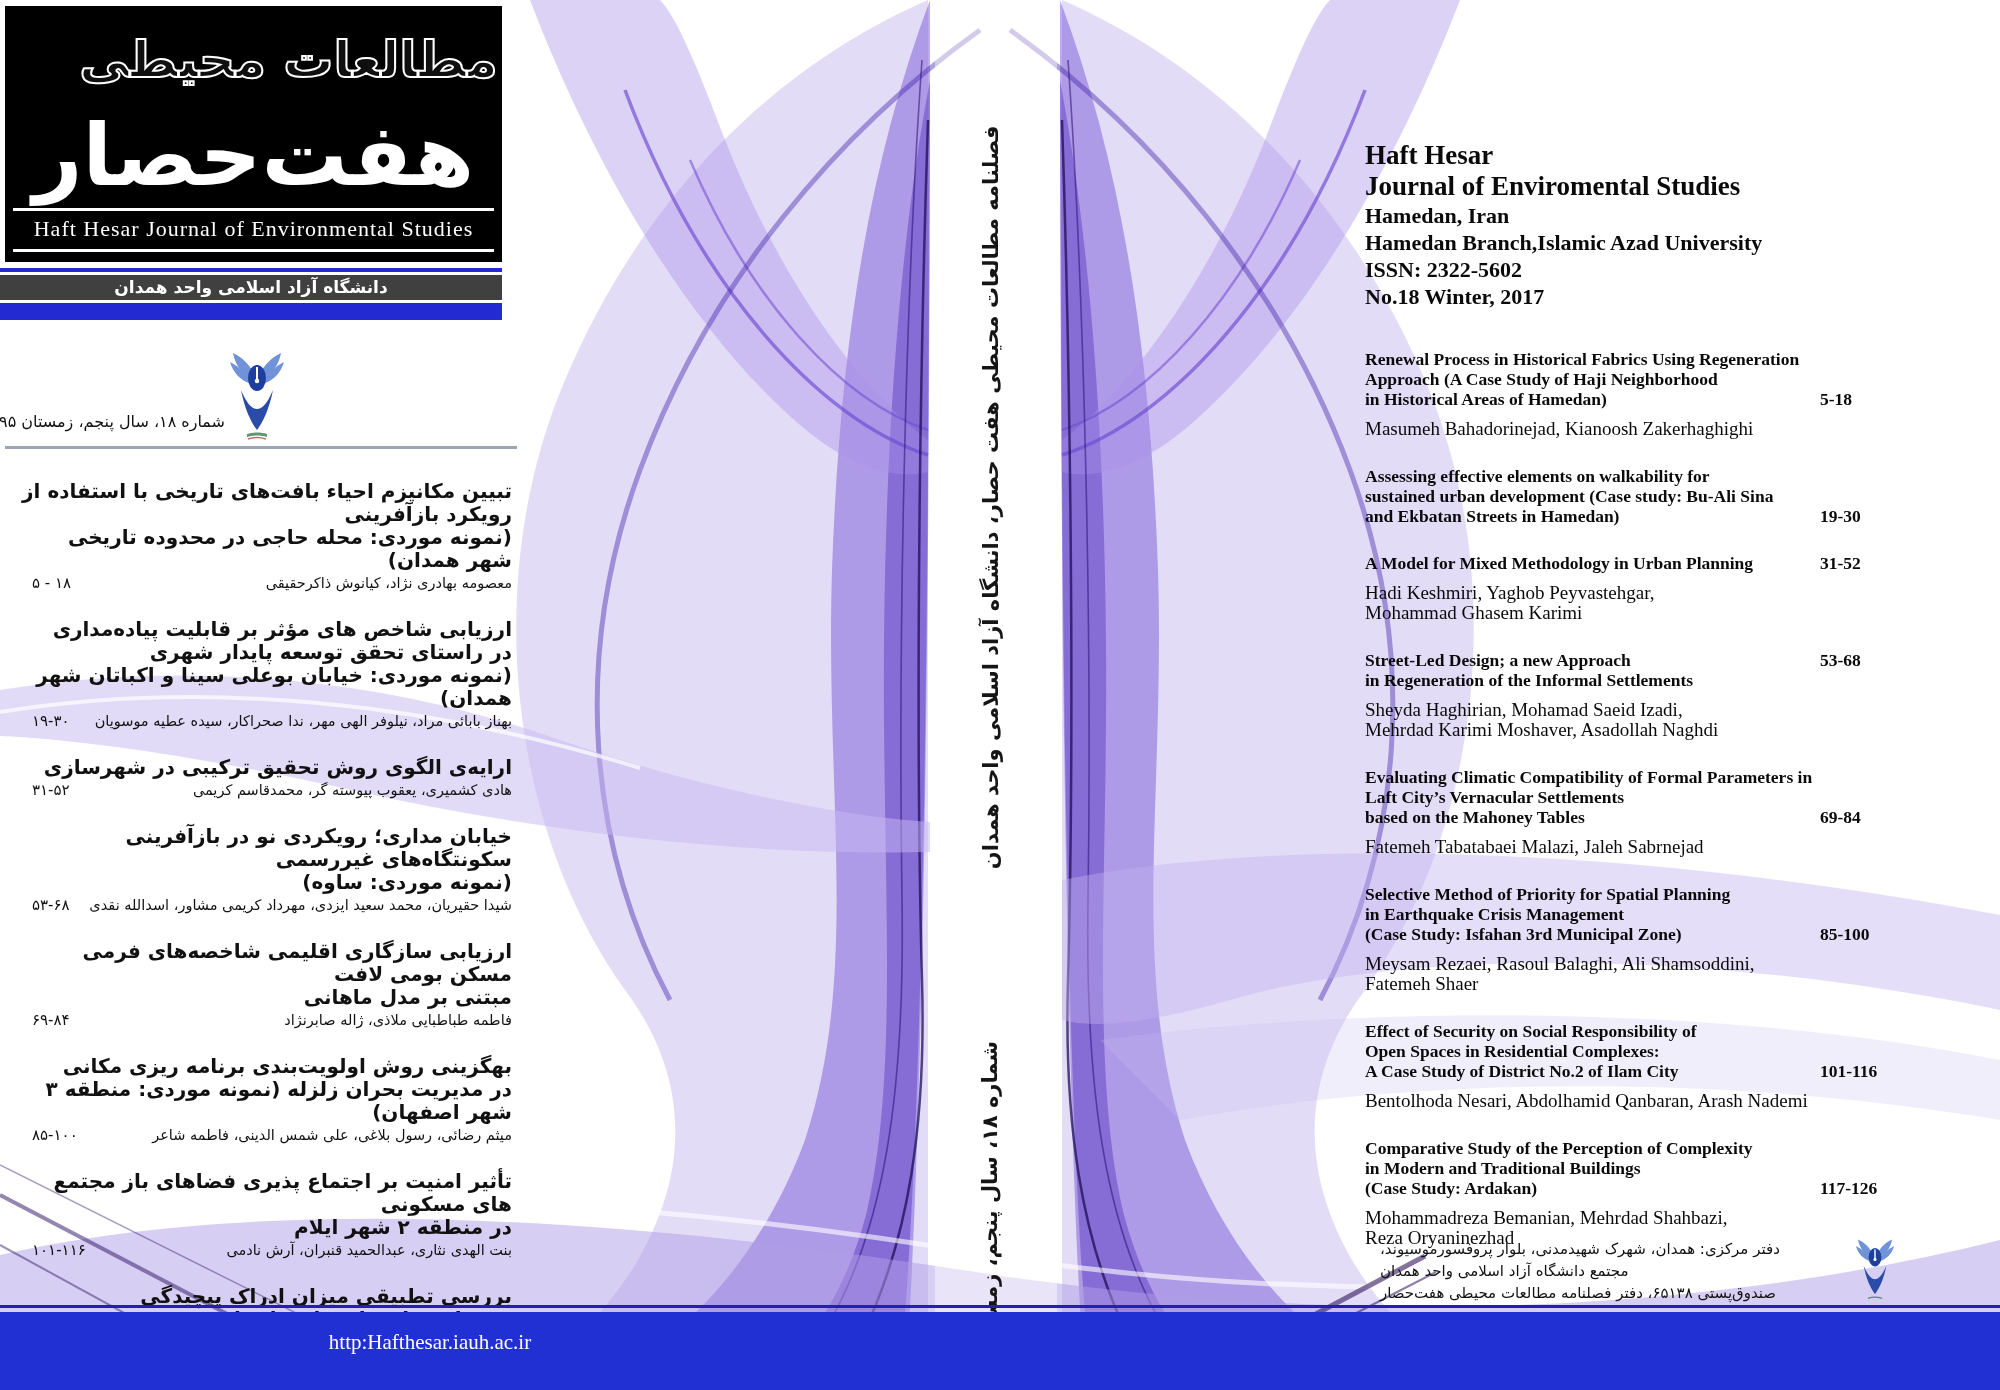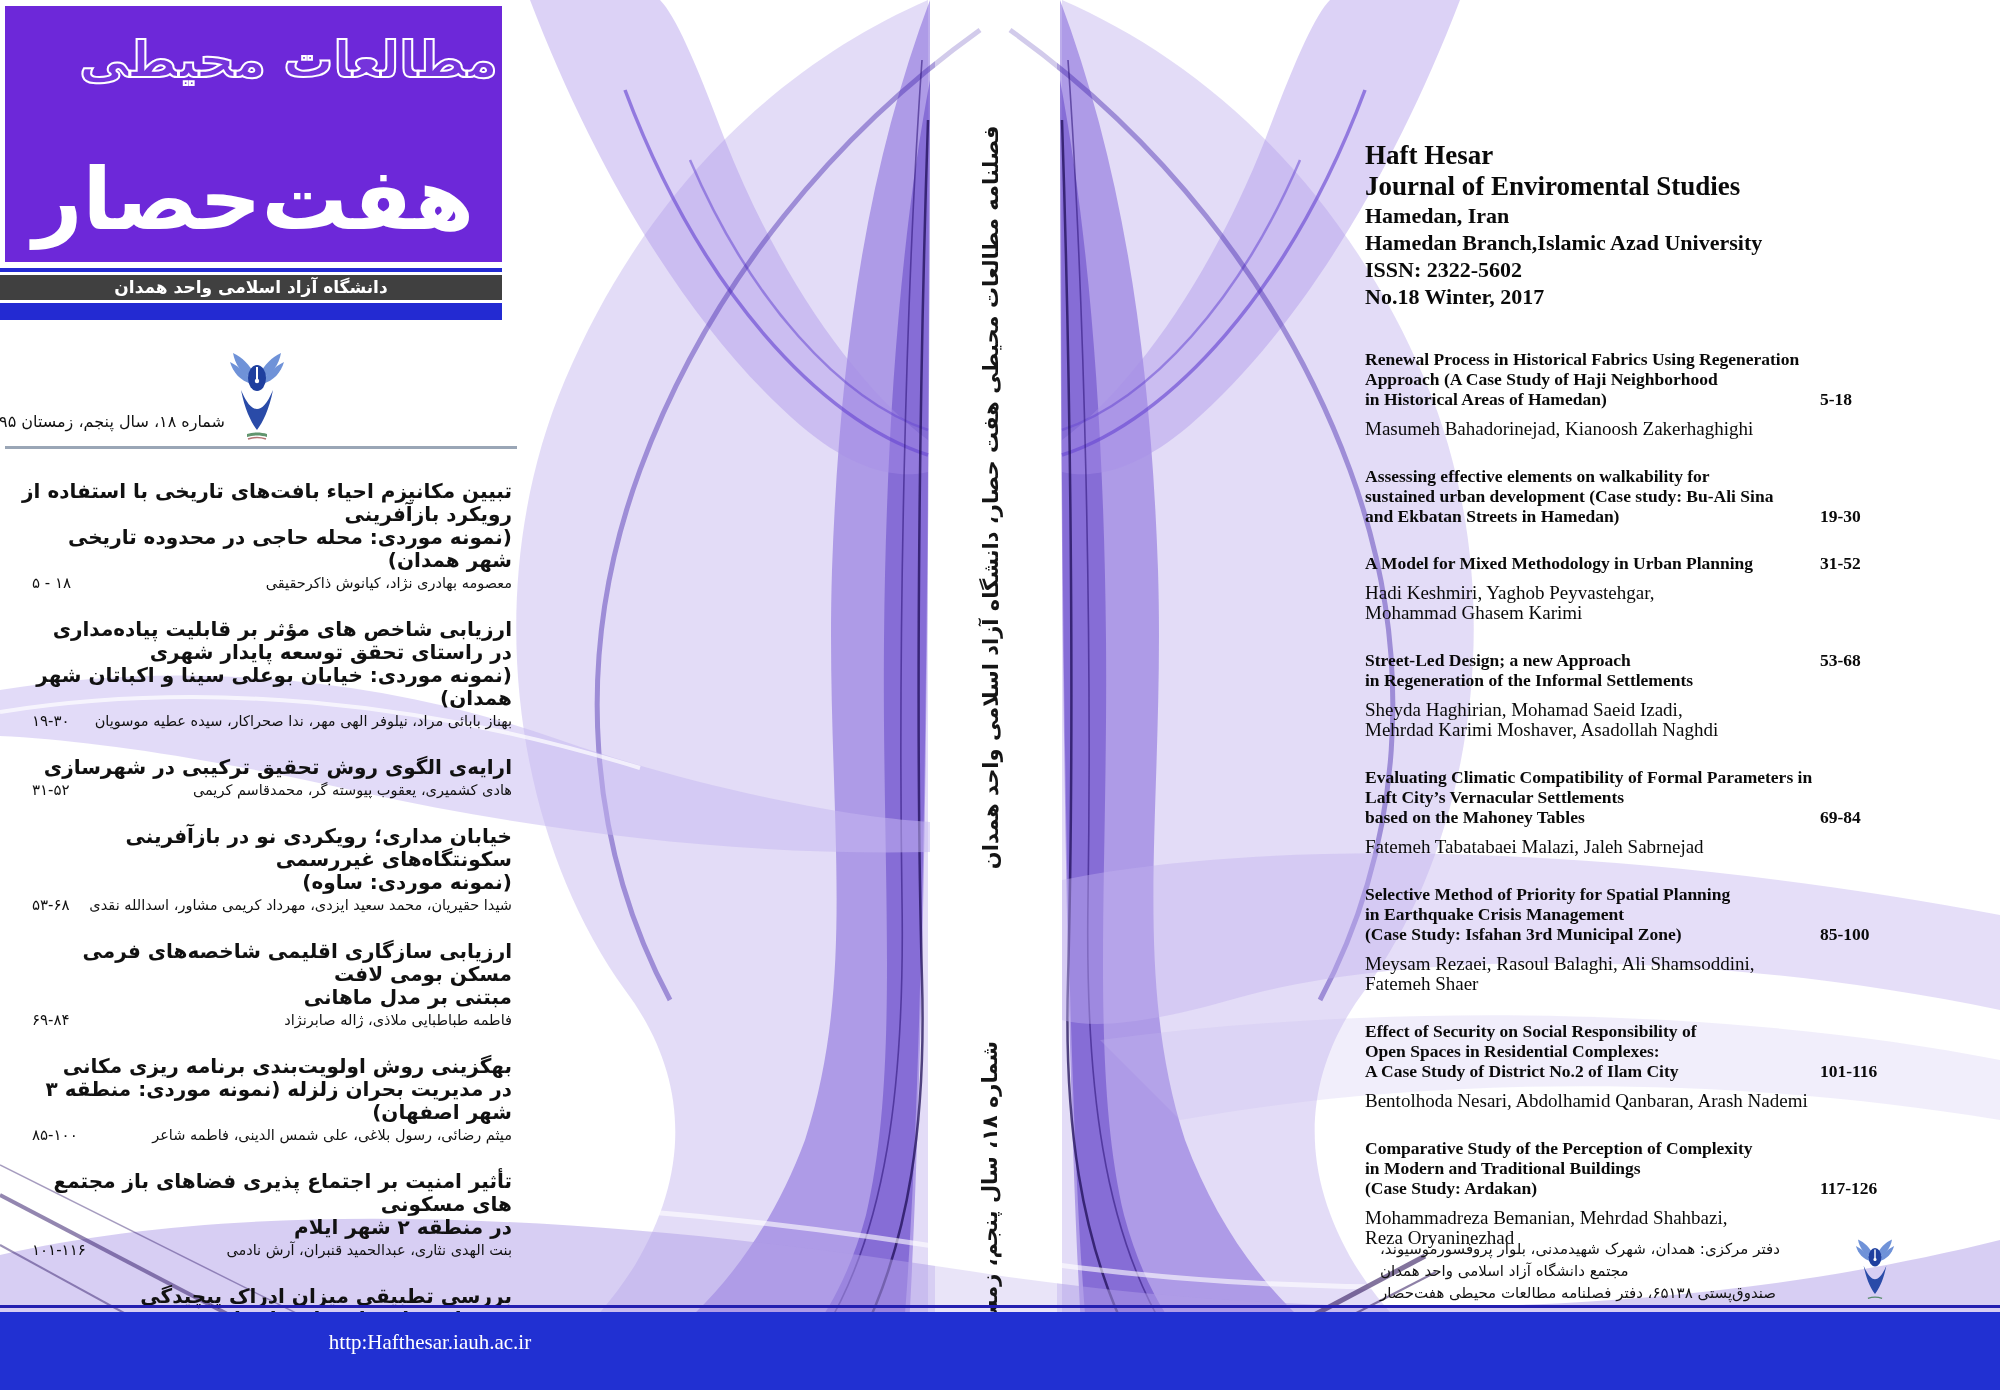--- a/index.html
+++ b/index.html
@@ -3,25 +3,25 @@
 <meta charset="utf-8">
 <style>
   html,body{margin:0;padding:0;background:#888;}
   .page{position:relative;width:2000px;height:1390px;background:#ffffff;overflow:hidden;
         font-family:"DejaVu Sans",sans-serif;color:#111;}
   .page *{box-sizing:border-box;}
   svg.art{position:absolute;left:0;top:0;z-index:0;}
   .layer{position:absolute;z-index:2;}
 
   
-  .masthead{left:5px;top:6px;width:497px;height:256px;background:#6d28d9;color:#fff;
+  .masthead{left:5px;top:6px;width:497px;height:256px;background:#000000;color:#fff;
             display:flex;flex-direction:column;align-items:stretch;padding-top:10px;}
   .m-outline{font-size:50px;font-weight:700;line-height:88px;text-align:center;padding-left:70px;
              color:rgba(255,255,255,0.06);-webkit-text-stroke:2px #ffffff;direction:rtl;}
-  .m-main{font-size:86px;font-weight:800;line-height:102px;text-align:center;color:#fff;direction:rtl;margin-top:44px;}
+  .m-main{font-size:86px;font-weight:800;line-height:102px;text-align:center;color:#fff;direction:rtl;}
   .m-rule{height:3px;background:#fff;margin:2px 8px 0 8px;}
   .m-serif{font-family:"Liberation Serif",serif;font-size:22px;line-height:36px;text-align:center;letter-spacing:1px;}
   .thin-blue{left:0;top:268px;width:502px;height:4px;background:#232ad2;}
   .band-lav{left:0;top:275px;width:502px;height:25px;background:#404040;color:#fff;
             font-size:17px;font-weight:700;line-height:25px;text-align:center;direction:rtl;}
   .band-blue2{left:0;top:303px;width:502px;height:17px;background:#232ad2;}
 
   
   .issue-line{left:30px;top:412px;width:195px;font-size:16px;direction:rtl;text-align:left;white-space:nowrap;}
   .logo-top{left:224px;top:348px;width:66px;height:96px;}

